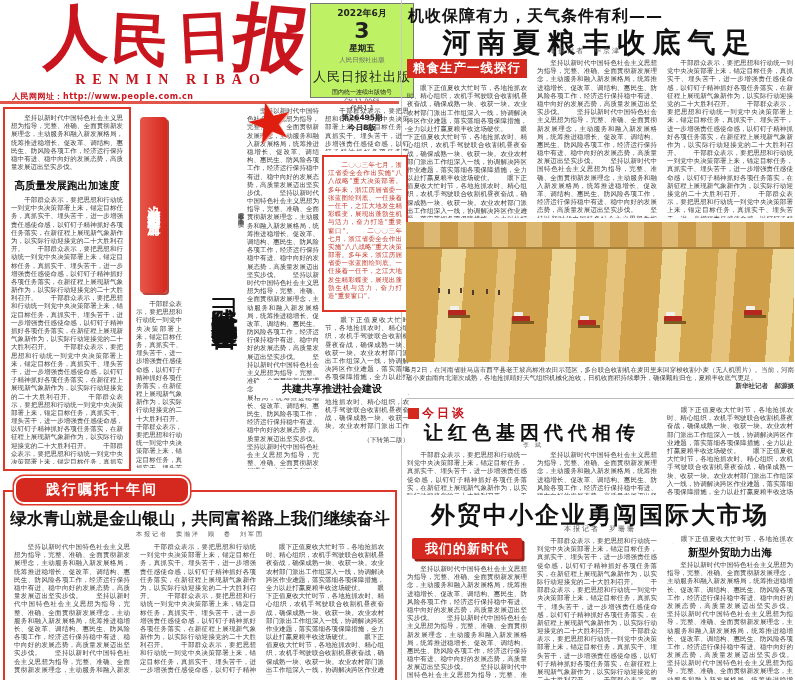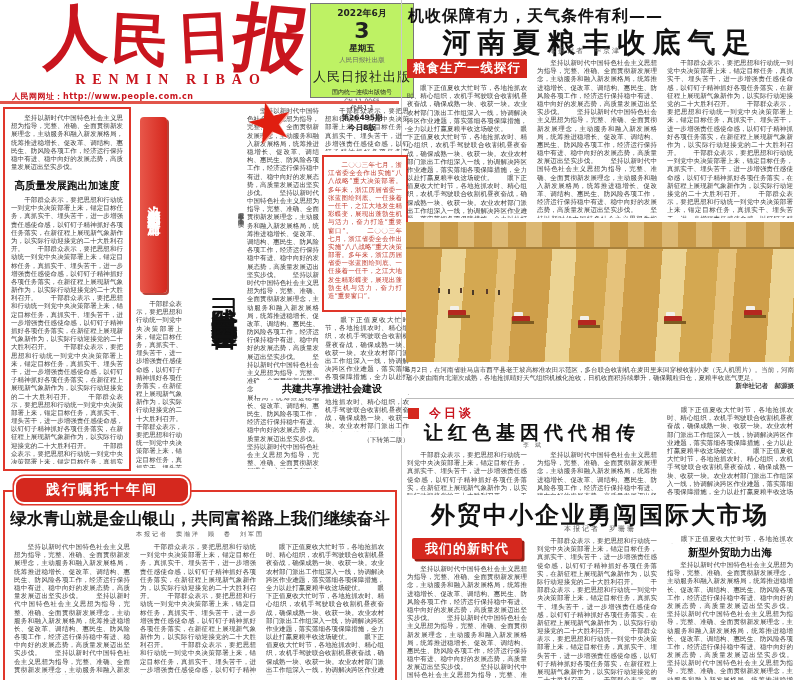--- a/index.html
+++ b/index.html
@@ -131,21 +131,21 @@
     </div>
   </div>
 
   <div class="abs body-col" style="left:406px;top:366px;width:388px;height:26px;font-size:6.5px;color:#444;">
     <span>6月2日，在河南省驻马店市西平县老王坡高标准农田示范区，多台联合收割机在麦田里来回穿梭收割小麦（无人机照片）。当前，河南省小麦由南向北渐次成熟，各地抢抓晴好天气组织机械化抢收，日机收面积持续攀升，确保颗粒归仓，夏粮丰收底气更足。</span>
     <span style="font-weight:bold;float:right;">新华社记者　郝源摄</span>
   </div>
 
   <div class="abs rule-h" style="left:406px;top:398px;width:388px;"></div>
 
-  <div class="abs" style="left:408px;top:406px;height:14px;display:flex;align-items:center;gap:10px;">
+  <div class="abs" style="left:408px;top:406px;height:14px;display:flex;align-items:center;gap:3px;">
     <span style="width:11px;height:11px;background:#d5281e;display:inline-block;"></span>
     <span class="red" style="font-weight:bold;font-size:12px;letter-spacing:3px;">今日谈</span>
   </div>
   <div class="abs headline" style="left:406px;top:420px;width:252px;font-size:19px;text-align:center;letter-spacing:5px;">让红色基因代代相传</div>
   <div class="abs" style="left:406px;top:441px;width:252px;font-size:6px;color:#666;text-align:center;">李　斌</div>
   <div class="abs body-col" style="left:407px;top:451px;width:120px;height:44px;">　　干部群众表示，要把思想和行动统一到党中央决策部署上来，锚定目标任务，真抓实干、埋头苦干，进一步增强责任感使命感，以钉钉子精神抓好各项任务落实，在新征程上展现新气象新作为，以实际行动迎接党的二十大胜利召开。　　干部群众表示，要把思想和行动统一到党中央决策部署上来，锚定目标任务，真抓实干、埋头苦干，进一步增强责任感使命感，以钉钉子精神抓好各项任务落实，在新征程上展现新气象新作为，以实际行动迎接党的二十大胜利召开。</div>
   <div class="abs body-col" style="left:537px;top:451px;width:120px;height:44px;">　　坚持以新时代中国特色社会主义思想为指导，完整、准确、全面贯彻新发展理念，主动服务和融入新发展格局，统筹推进稳增长、促改革、调结构、惠民生、防风险各项工作，经济运行保持稳中有进、稳中向好的发展态势，高质量发展迈出坚实步伐。　　坚持以新时代中国特色社会主义思想为指导，完整、准确、全面贯彻新发展理念，主动服务和融入新发展格局，统筹推进稳增长、促改革、调结构、惠民生、防风险各项工作，经济运行保持稳中有进、稳中向好的发展态势，高质量发展迈出坚实步伐。</div>
   <div class="abs body-col" style="left:667px;top:406px;width:126px;height:89px;">　　眼下正值夏收大忙时节，各地抢抓农时、精心组织，农机手驾驶联合收割机昼夜奋战，确保成熟一块、收获一块。农业农村部门派出工作组深入一线，协调解决跨区作业难题，落实落细各项保障措施，全力以赴打赢夏粮丰收这场硬仗。　　眼下正值夏收大忙时节，各地抢抓农时、精心组织，农机手驾驶联合收割机昼夜奋战，确保成熟一块、收获一块。农业农村部门派出工作组深入一线，协调解决跨区作业难题，落实落细各项保障措施，全力以赴打赢夏粮丰收这场硬仗。　　眼下正值夏收大忙时节，各地抢抓农时、精心组织，农机手驾驶联合收割机昼夜奋战，确保成熟一块、收获一块。农业农村部门派出工作组深入一线，协调解决跨区作业难题，落实落细各项保障措施，全力以赴打赢夏粮丰收这场硬仗。</div>
 
   <div class="abs byline" style="left:405px;top:524px;width:390px;">本报记者　罗珊珊</div>

